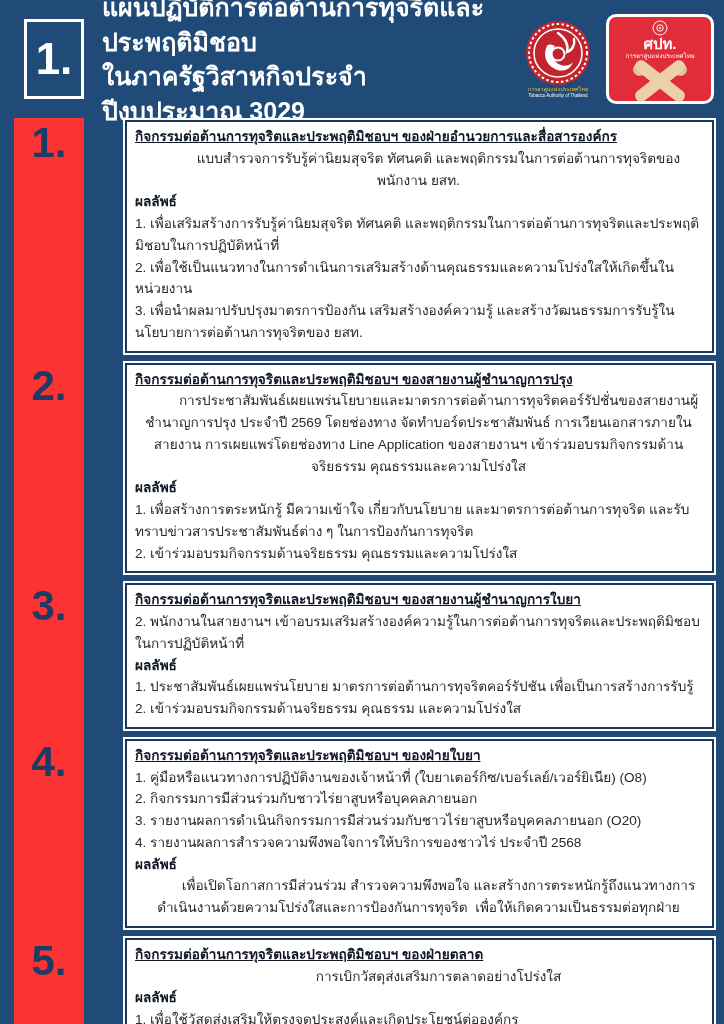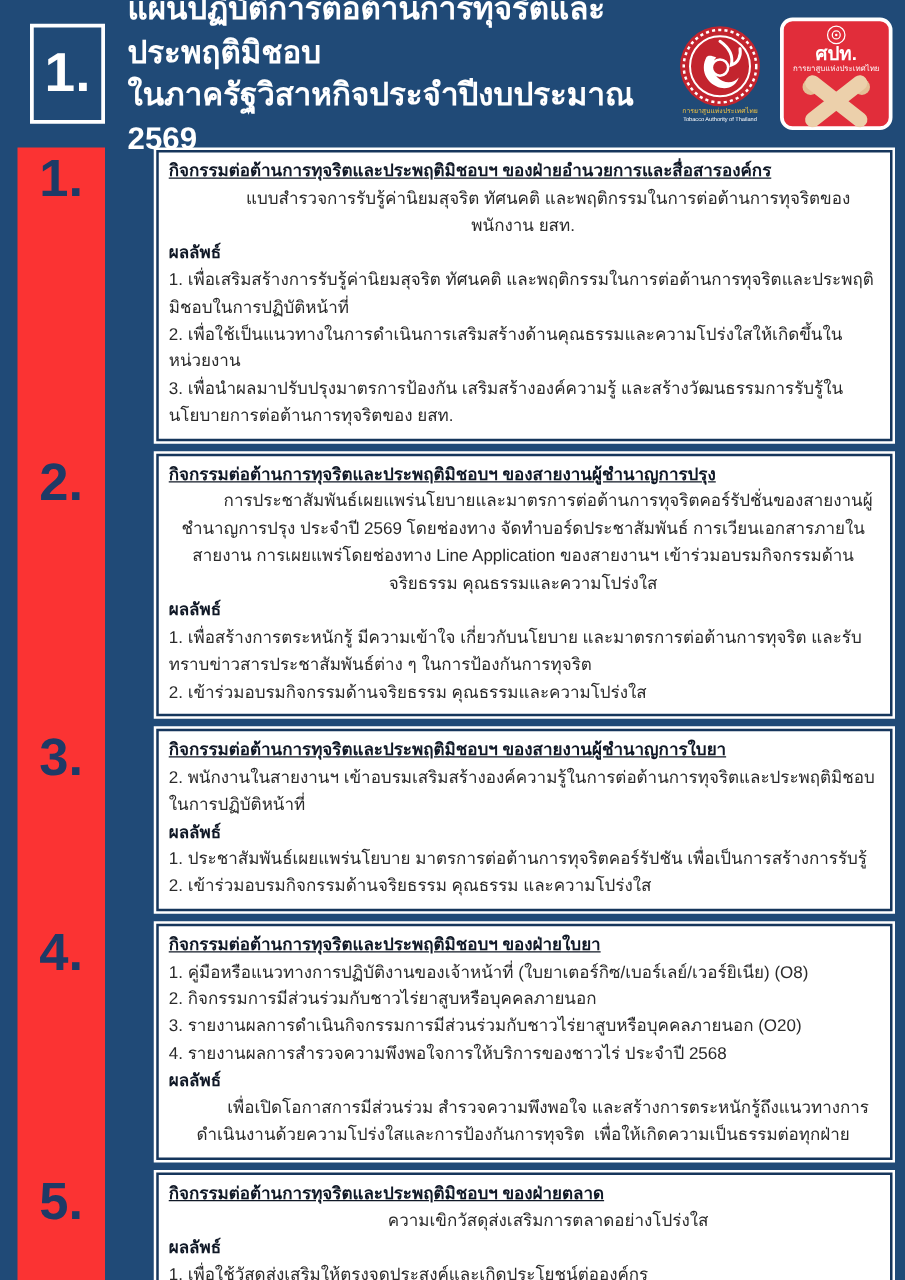--- a/index.html
+++ b/index.html
@@ -8,21 +8,21 @@
   
   .header{position:absolute;top:0;left:0;right:0;height:118px;display:flex;align-items:center;
           padding:0 8px 0 24px;box-sizing:border-box;gap:18px;}
   .index-box{flex:none;width:54px;height:74px;border:3px solid #ffffff;display:flex;align-items:center;
              justify-content:center;color:#ffffff;font-weight:bold;font-size:44px;line-height:1;}
   .header-titles{flex:1;color:#ffffff;font-weight:bold;font-size:25px;line-height:1.38;}
   .logos{flex:none;display:flex;align-items:center;gap:12px;padding-right:2px;}
   .seal{width:72px;display:flex;flex-direction:column;align-items:center;}
   .seal-caption{color:#f5c542;font-size:5.5px;white-space:nowrap;line-height:1.2;}
   .seal-caption-en{color:#ffffff;font-size:4.5px;white-space:nowrap;line-height:1.2;}
-  .badge{width:90px;height:90px;background:#e12d3a;border:3px solid #ffffff;border-radius:10px;
+  .badge{width:108px;height:90px;background:#e12d3a;border:3px solid #ffffff;border-radius:10px;
          box-sizing:border-box;display:flex;flex-direction:column;align-items:center;padding-top:3px;}
   .badge-abbr{color:#ffffff;font-weight:bold;font-size:15px;line-height:1.05;}
   .badge-org{color:#ffffff;font-size:6.3px;line-height:1.2;white-space:nowrap;}
   .arms{position:relative;width:70px;height:40px;margin-top:2px;}
   .arm{position:absolute;width:60px;height:12px;background:#ecd0ab;border-radius:6px;top:14px;left:5px;}
   .arm-l{transform:rotate(38deg);}
   .arm-r{transform:rotate(-38deg);}
   .fist{position:absolute;width:13px;height:13px;border-radius:50%;background:#e3c096;top:2px;}
   .fist-l{left:8px;}
   .fist-r{right:8px;}
@@ -43,21 +43,21 @@
 <body>
 
 <div class="page">
 
   <div class="header">
     <div class="index-box">
       <span>1.</span>
     </div>
     <div class="header-titles">
       <div>แผนปฏิบัติการต่อต้านการทุจริตและประพฤติมิชอบ</div>
-      <div>ในภาครัฐวิสาหกิจประจำปีงบประมาณ 2569</div>
+      <div>ในภาครัฐวิสาหกิจประจำปีงบประมาณ 3029</div>
     </div>
     <div class="logos">
       <div class="seal">
         <svg width="66" height="66" viewBox="0 0 66 66">
           <circle cx="33" cy="33" r="32" fill="#c3242e"></circle>
           <circle cx="33" cy="33" r="29" fill="none" stroke="#ffffff" stroke-width="2" stroke-dasharray="2.5 2.5"></circle>
           <circle cx="33" cy="33" r="24" fill="none" stroke="#ffffff" stroke-width="1.6"></circle>
           <path d="M33 13 C40 18 44 24 42 32 C48 30 50 24 49 19" fill="none" stroke="#ffffff" stroke-width="2.4" stroke-linecap="round"></path>
           <path d="M22 26 C18 34 20 44 30 49 C38 53 46 49 48 42 C44 47 36 47 31 42 C26 37 26 30 30 26 C26 24 23 24 22 26 Z" fill="#ffffff"></path>
           <circle cx="33" cy="34" r="6.5" fill="none" stroke="#ffffff" stroke-width="2"></circle>
@@ -126,20 +126,20 @@
           <div class="body-line">3. รายงานผลการดำเนินกิจกรรมการมีส่วนร่วมกับชาวไร่ยาสูบหรือบุคคลภายนอก (O20)</div>
           <div class="body-line">4. รายงานผลการสำรวจความพึงพอใจการให้บริการของชาวไร่ ประจำปี 2568</div>
           <div class="results-label">ผลลัพธ์</div>
           <div class="result-line indent">เพื่อเปิดโอกาสการมีส่วนร่วม สำรวจความพึงพอใจ และสร้างการตระหนักรู้ถึงแนวทางการดำเนินงานด้วยความโปร่งใสและการป้องกันการทุจริต  เพื่อให้เกิดความเป็นธรรมต่อทุกฝ่าย</div>
         </div>
       </div>
       <div class="section-row">
         <div class="section-number">5.</div>
         <div class="section-box">
           <div class="section-title">กิจกรรมต่อต้านการทุจริตและประพฤติมิชอบฯ ของฝ่ายตลาด</div>
-          <div class="body-line indent">ความเขิกวัสดุส่งเสริมการตลาดอย่างโปร่งใส</div>
+          <div class="body-line indent">การเบิกวัสดุส่งเสริมการตลาดอย่างโปร่งใส</div>
           <div class="results-label">ผลลัพธ์</div>
           <div class="result-line">1. เพื่อใช้วัสดุส่งเสริมให้ตรงจุดประสงค์และเกิดประโยชน์ต่อองค์กร</div>
         </div>
       </div>
     </div>
 
 </div>
 
 </body></html>

